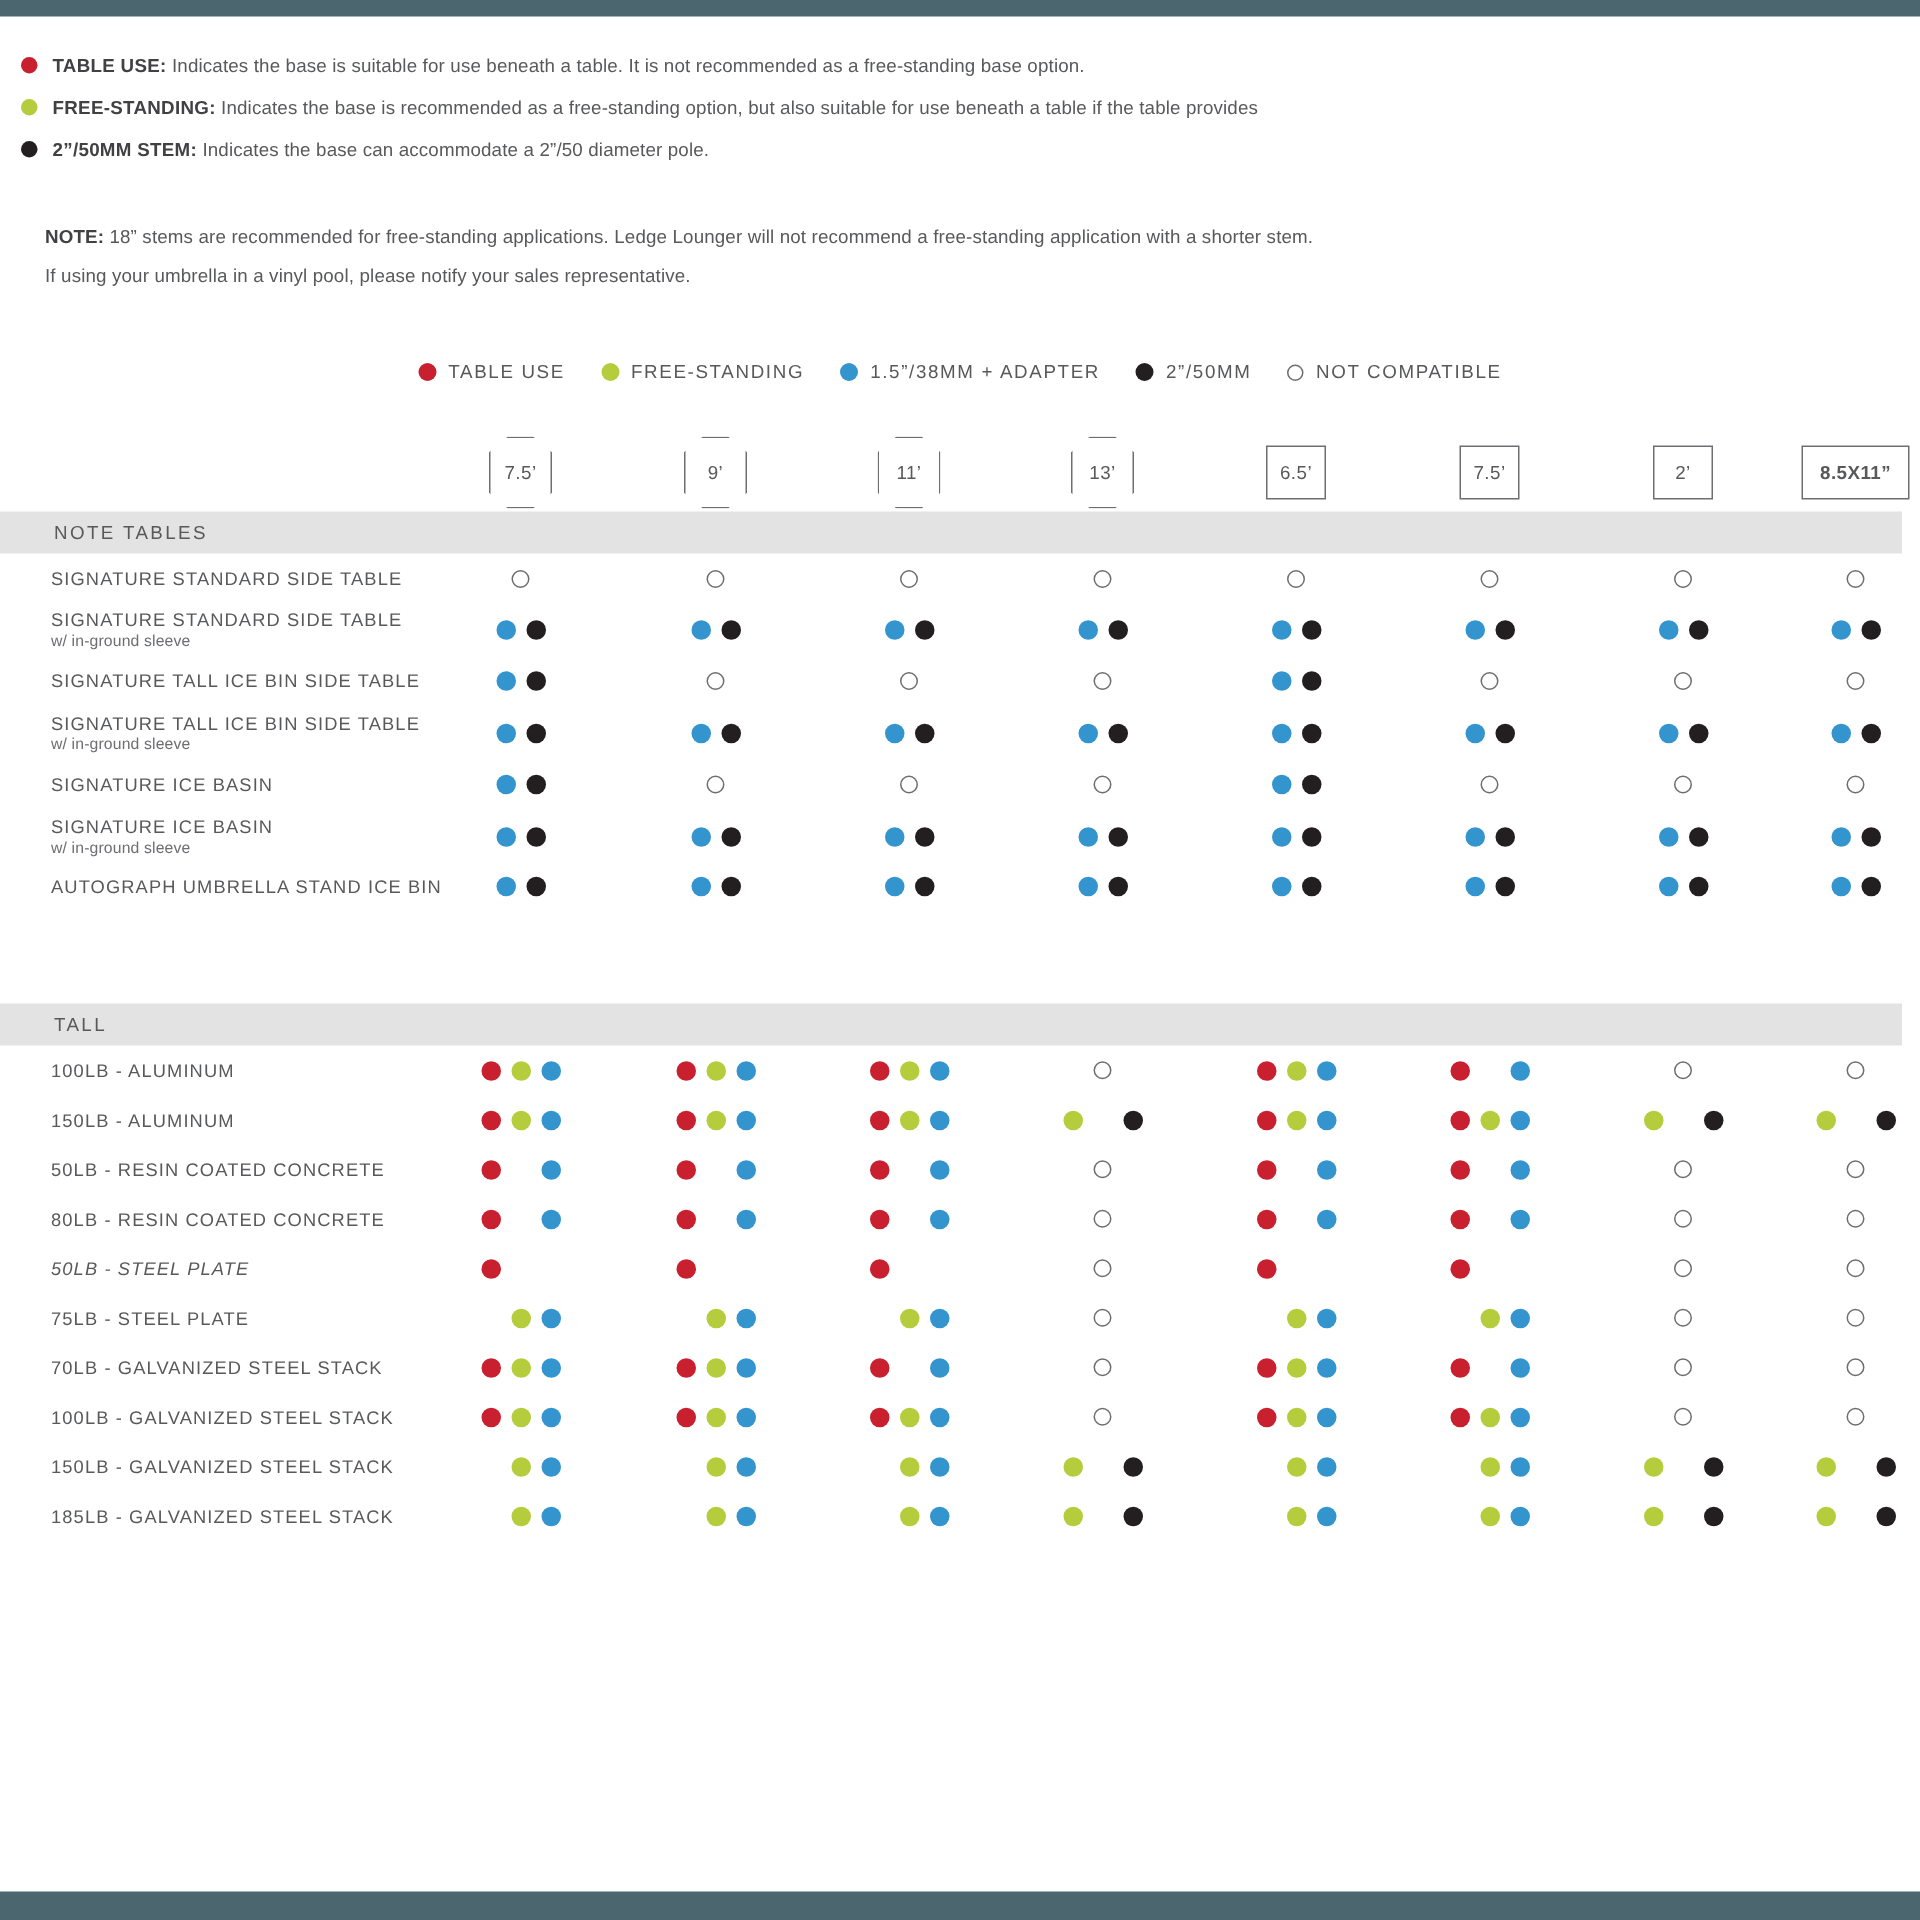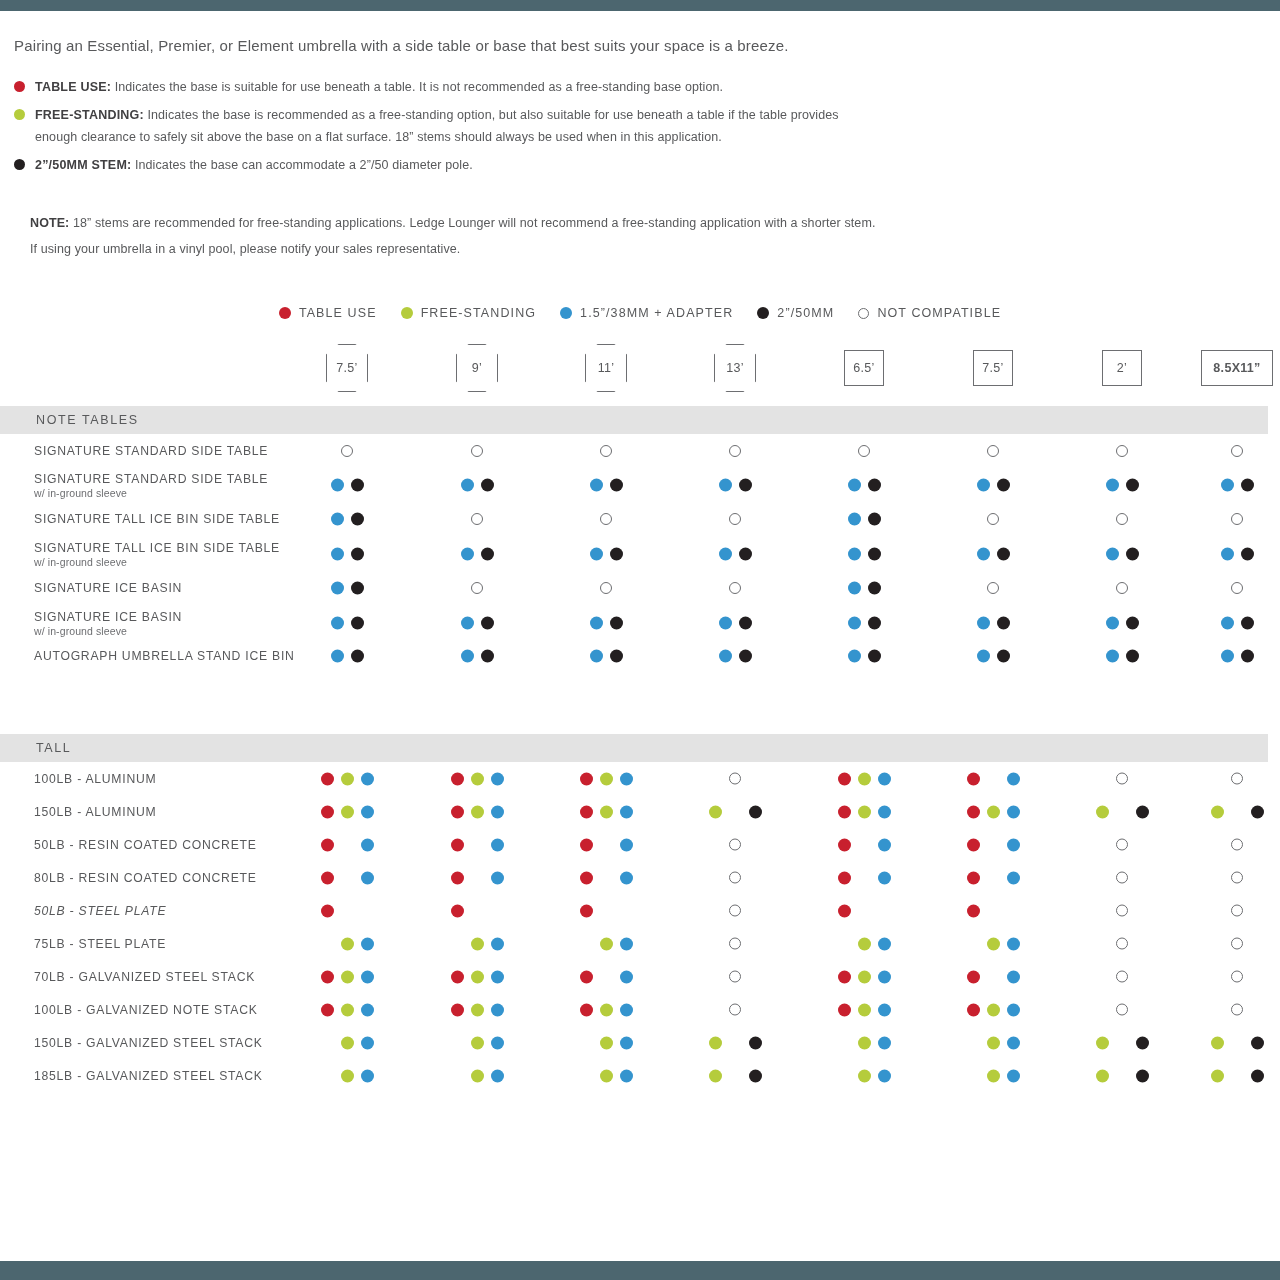--- a/index.html
+++ b/index.html
@@ -60,21 +60,21 @@
   .key .dot {
     width:12px; height:12px; border-radius:50%; margin-right:8px;
   }
   .key .dot.hollow { background:#fff; border:1.3px solid #6d6e71; width:11px; height:11px;}
 
   
   .matrix { position:relative; margin-top:24px; }
 
   .headrow { position:relative; height:62px; }
   .colhead {
-    position:absolute; top:0;
+    position:absolute; top:12px;
     display:flex; align-items:center; justify-content:center;
     font-size:12.5px; color:#58595b; letter-spacing:.3px;
     width:54px; height:48px; transform:translateX(-50%);
   }
   .oct {
     width:42px; height:48px;
     border:1.6px solid #6d6e71;
     display:flex; align-items:center; justify-content:center;
     clip-path: polygon(30% 0,70% 0,100% 22%,100% 78%,70% 100%,30% 100%,0 78%,0 22%);
     position:relative;
@@ -121,30 +121,29 @@
 
   .gap { height:62px; }
 </style>
 </head>
 <body>
 
 <div class="topbar"></div>
 
 <div class="page">
 
-  <p class="subtitle">Pairing an Essential, Premier, or Element umbrella with a side table or base that best suits your space is a breeze.</p>
 
   <div class="legend-defs">
       <div class="legend-line">
         <span class="sw" style="background: rgb(200, 32, 46);"></span>
         <span class="txt"><b>TABLE USE:</b> Indicates the base is suitable for use beneath a table. It is not recommended as a free-standing base option.</span>
       </div>
       <div class="legend-line">
         <span class="sw" style="background: rgb(181, 204, 60);"></span>
-        <span class="txt"><b>FREE-STANDING:</b> Indicates the base is recommended as a free-standing option, but also suitable for use beneath a table if the table provides<span class="cont">enough clearance to safely sit above the base on a flat surface. 18” stems should always be used when in this application.</span></span>
+        <span class="txt"><b>FREE-STANDING:</b> Indicates the base is recommended as a free-standing option, but also suitable for use beneath a table if the table provides</span>
       </div>
       <div class="legend-line">
         <span class="sw" style="background: rgb(35, 31, 32);"></span>
         <span class="txt"><b>2”/50MM STEM:</b> Indicates the base can accommodate a 2”/50 diameter pole.</span>
       </div>
     </div>
 
   <div class="note">
     <div><b>NOTE:</b><span> 18” stems are recommended for free-standing applications. Ledge Lounger will not recommend a free-standing application with a shorter stem.</span></div>
     <div>If using your umbrella in a vinyl pool, please notify your sales representative.</div>
@@ -1255,21 +1254,21 @@
               </span>
               <span class="slot">
                 <span class="d none"></span>
               </span>
               <span class="slot">
                 <span class="d empty"></span>
               </span>
             </div>
           </div>
           <div class="row" style="height: 33px;">
-            <div class="label">100LB - GALVANIZED NOTE STACK</div>
+            <div class="label">100LB - GALVANIZED STEEL STACK</div>
             <div class="cell" style="left: 347px;">
               <span class="slot">
                 <span class="d red" style="background: rgb(200, 32, 46);"></span>
               </span>
               <span class="slot">
                 <span class="d green" style="background: rgb(181, 204, 60);"></span>
               </span>
               <span class="slot">
                 <span class="d blue" style="background: rgb(52, 148, 206);"></span>
               </span>

